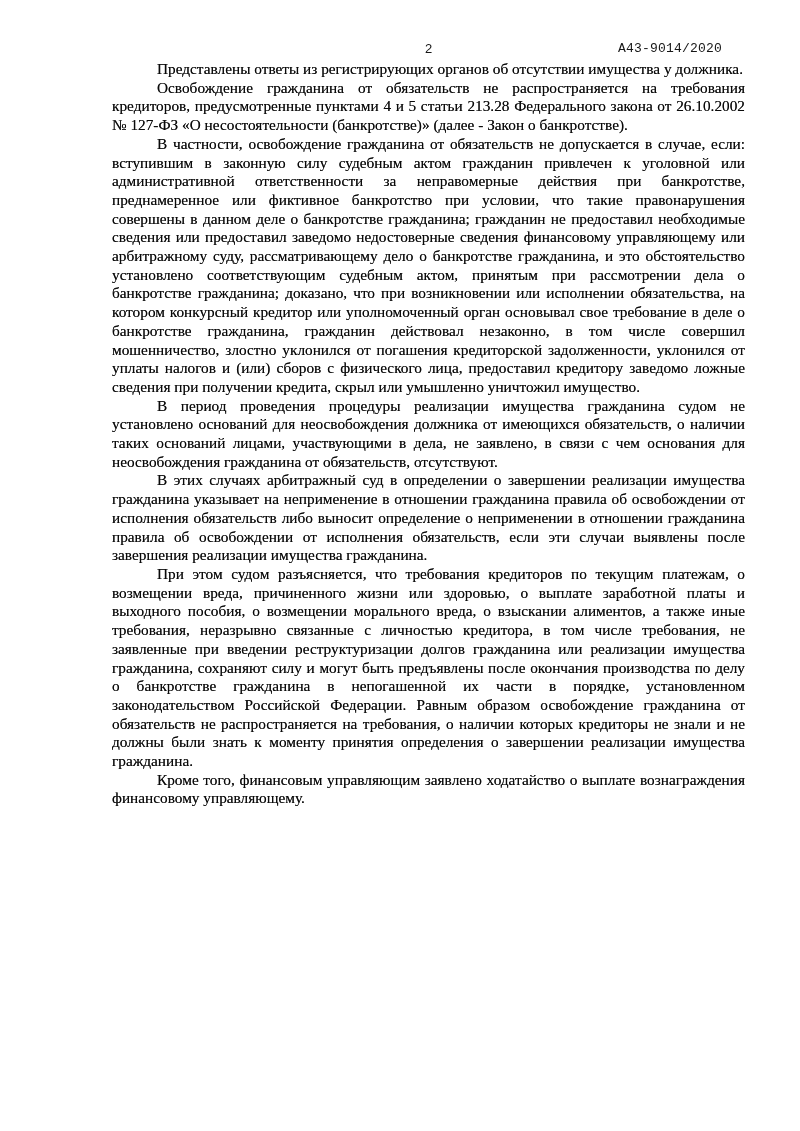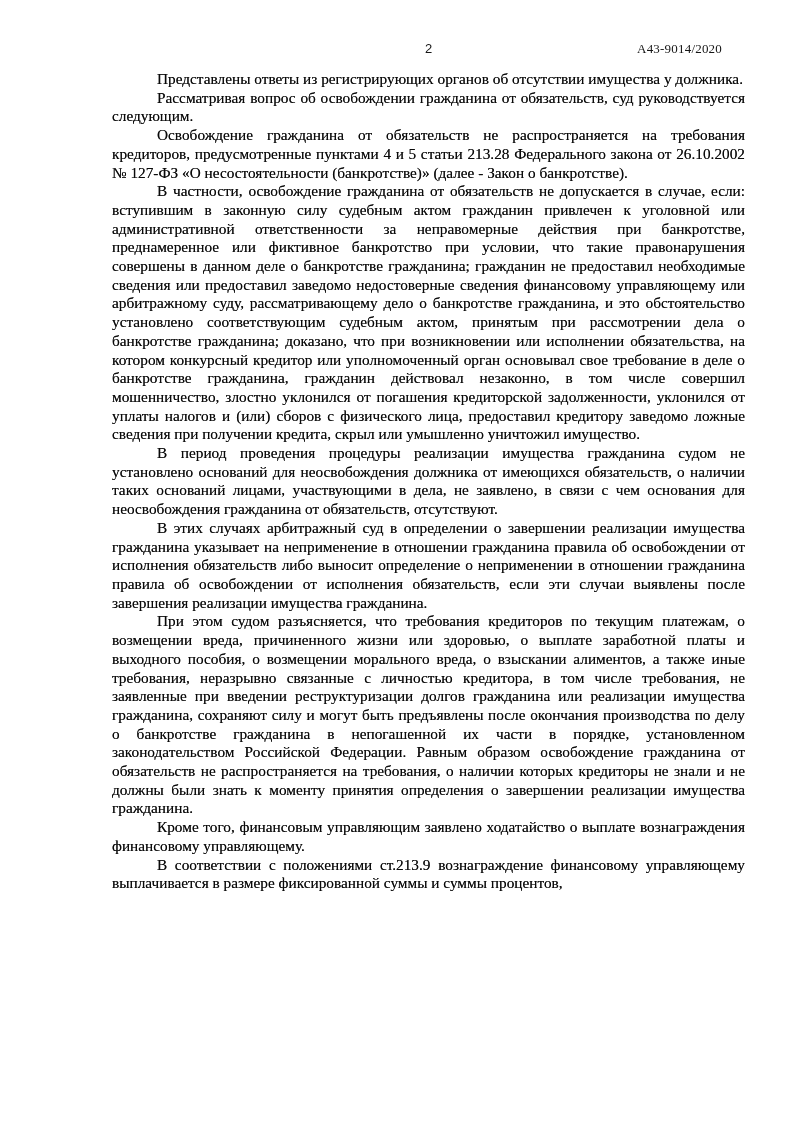--- a/index.html
+++ b/index.html
@@ -23,28 +23,28 @@
     width: 633px;
     text-align: center;
     font-family: "Liberation Sans", "DejaVu Sans", sans-serif;
     font-size: 13px;
     color: #161616;
   }
   .case-number {
     position: absolute;
     top: 41px;
     right: 78px;
-    font-family: Liberation Serif, serif;
+    font-family: Liberation Mono, monospace;
     font-size: 13px;
     letter-spacing: 0.2px;
     color: #161616;
   }
   .doc-body {
     position: absolute;
-    top: 70px;
+    top: 60px;
     left: 112px;
     width: 633px;
     font-size: 15.3px;
     line-height: 18.7px;
     text-align: justify;
     text-shadow: 0 0 0.5px rgba(0,0,0,0.65);
   }
   .doc-body p {
     margin: 0;
     padding: 0;
@@ -55,23 +55,21 @@
 <body>
 
 <div class="page">
 
   <div class="page-number">2</div>
 
   <div class="case-number">А43-9014/2020</div>
 
   <div class="doc-body">
     <p>Представлены ответы из регистрирующих органов об отсутствии имущества у должника.</p>
-    <p>Рассматривая вопрос об освобождении гражданина от обязательств, суд руководствуется следующим.</p>
     <p>Освобождение гражданина от обязательств не распространяется на требования кредиторов, предусмотренные пунктами 4 и 5 статьи 213.28 Федерального закона от 26.10.2002 № 127-ФЗ «О несостоятельности (банкротстве)» (далее - Закон о банкротстве).</p>
     <p>В частности, освобождение гражданина от обязательств не допускается в случае, если: вступившим в законную силу судебным актом гражданин привлечен к уголовной или административной ответственности за неправомерные действия при банкротстве, преднамеренное или фиктивное банкротство при условии, что такие правонарушения совершены в данном деле о банкротстве гражданина; гражданин не предоставил необходимые сведения или предоставил заведомо недостоверные сведения финансовому управляющему или арбитражному суду, рассматривающему дело о банкротстве гражданина, и это обстоятельство установлено соответствующим судебным актом, принятым при рассмотрении дела о банкротстве гражданина; доказано, что при возникновении или исполнении обязательства, на котором конкурсный кредитор или уполномоченный орган основывал свое требование в деле о банкротстве гражданина, гражданин действовал незаконно, в том числе совершил мошенничество, злостно уклонился от погашения кредиторской задолженности, уклонился от уплаты налогов и (или) сборов с физического лица, предоставил кредитору заведомо ложные сведения при получении кредита, скрыл или умышленно уничтожил имущество.</p>
     <p>В период проведения процедуры реализации имущества гражданина судом не установлено оснований для неосвобождения должника от имеющихся обязательств, о наличии таких оснований лицами, участвующими в дела, не заявлено, в связи с чем основания для неосвобождения гражданина от обязательств, отсутствуют.</p>
     <p>В этих случаях арбитражный суд в определении о завершении реализации имущества гражданина указывает на неприменение в отношении гражданина правила об освобождении от исполнения обязательств либо выносит определение о неприменении в отношении гражданина правила об освобождении от исполнения обязательств, если эти случаи выявлены после завершения реализации имущества гражданина.</p>
     <p>При этом судом разъясняется, что требования кредиторов по текущим платежам, о возмещении вреда, причиненного жизни или здоровью, о выплате заработной платы и выходного пособия, о возмещении морального вреда, о взыскании алиментов, а также иные требования, неразрывно связанные с личностью кредитора, в том числе требования, не заявленные при введении реструктуризации долгов гражданина или реализации имущества гражданина, сохраняют силу и могут быть предъявлены после окончания производства по делу о банкротстве гражданина в непогашенной их части в порядке, установленном законодательством Российской Федерации. Равным образом освобождение гражданина от обязательств не распространяется на требования, о наличии которых кредиторы не знали и не должны были знать к моменту принятия определения о завершении реализации имущества гражданина.</p>
     <p>Кроме того, финансовым управляющим заявлено ходатайство о выплате вознаграждения финансовому управляющему.</p>
-    <p>В соответствии с положениями ст.213.9 вознаграждение финансовому управляющему выплачивается в размере фиксированной суммы и суммы процентов,</p>
   </div>
 
 </div>
 
 </body></html>

